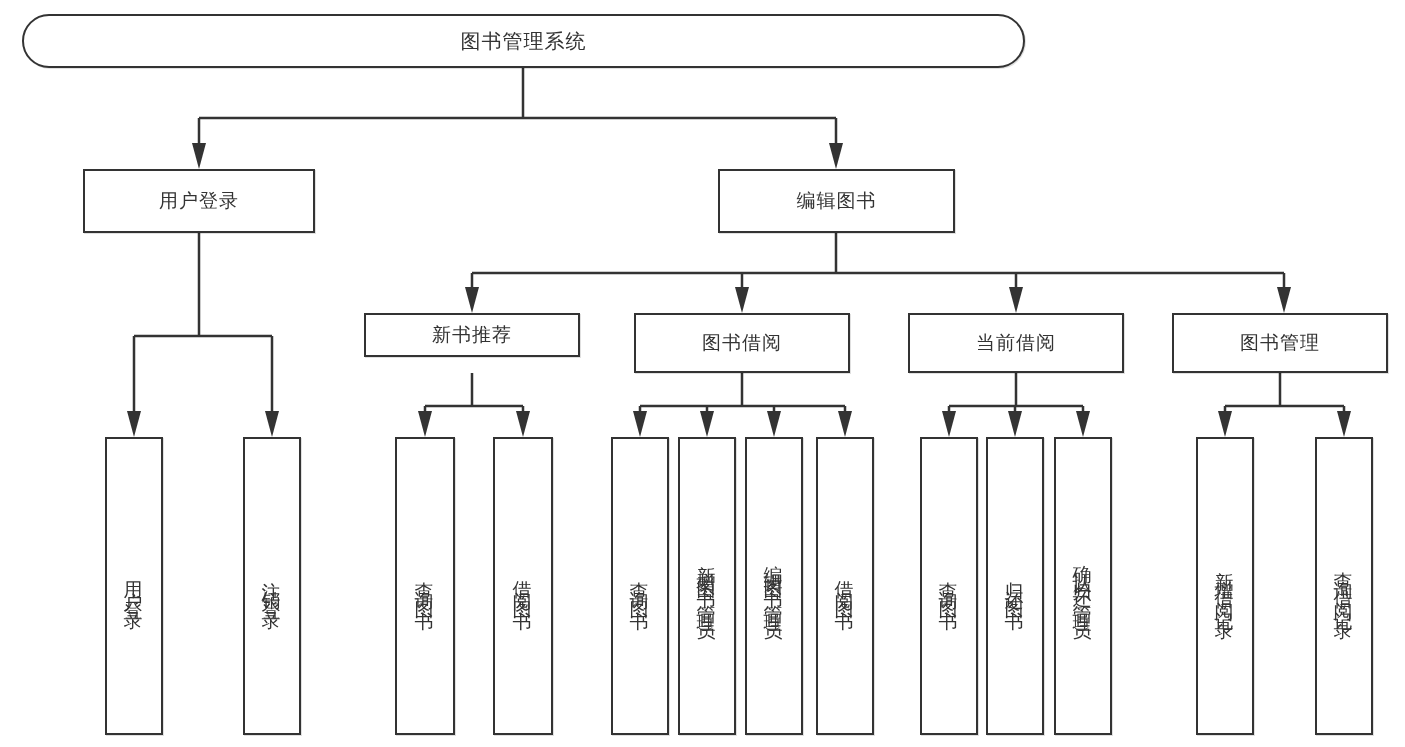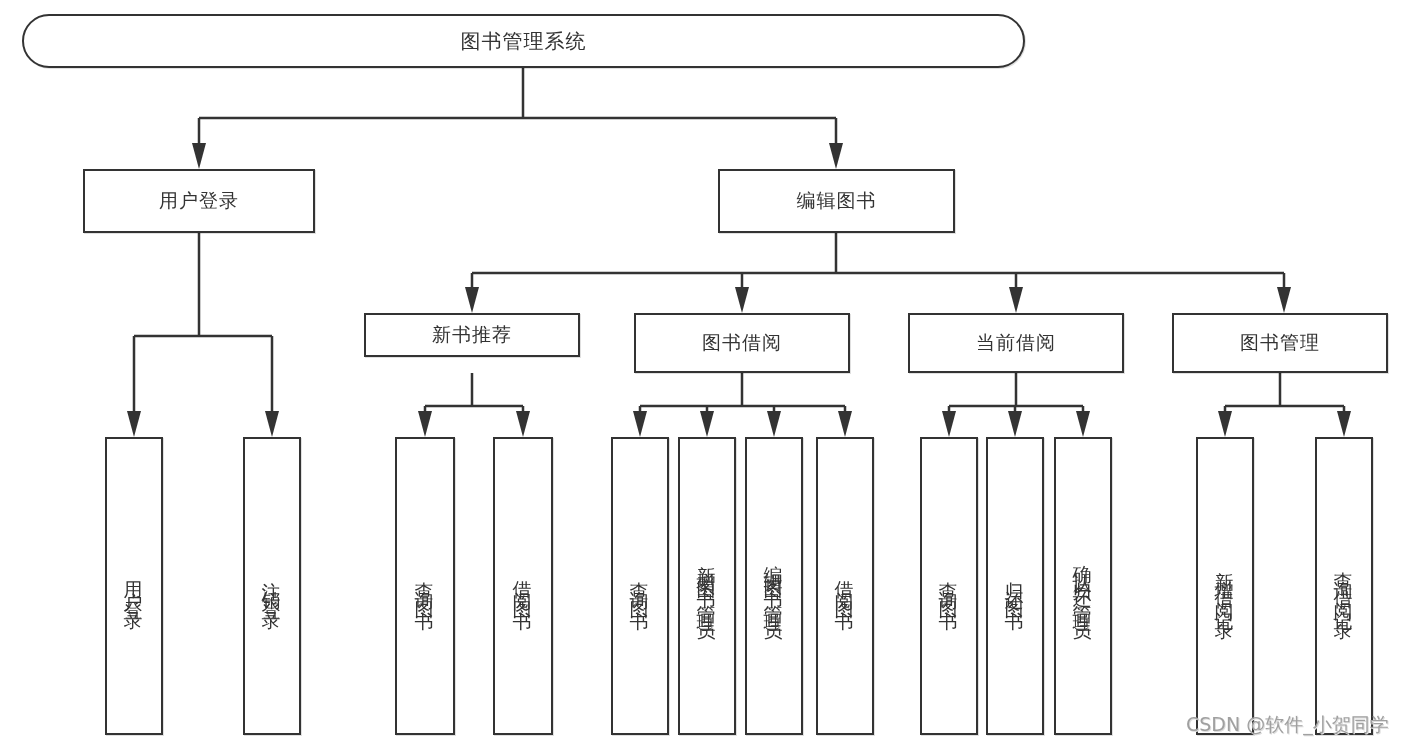--- a/index.html
+++ b/index.html
@@ -127,15 +127,14 @@
   <div class="node vnode long" style="left:745px;width:58px">编辑图书（管理员）</div>
   <div class="node vnode" style="left:816px;width:58px">借阅图书</div>
 
   <div class="node vnode" style="left:920px;width:58px">查询图书</div>
   <div class="node vnode" style="left:986px;width:58px">归还图书</div>
   <div class="node vnode long" style="left:1054px;width:58px">确认归还（管理员）</div>
 
   <div class="node vnode" style="left:1196px;width:58px">新增借阅记录</div>
   <div class="node vnode" style="left:1315px;width:58px">查询借阅记录</div>
 
-  <div class="watermark">CSDN @软件_小贺同学</div>
 
 </div>
 
 </body></html>

